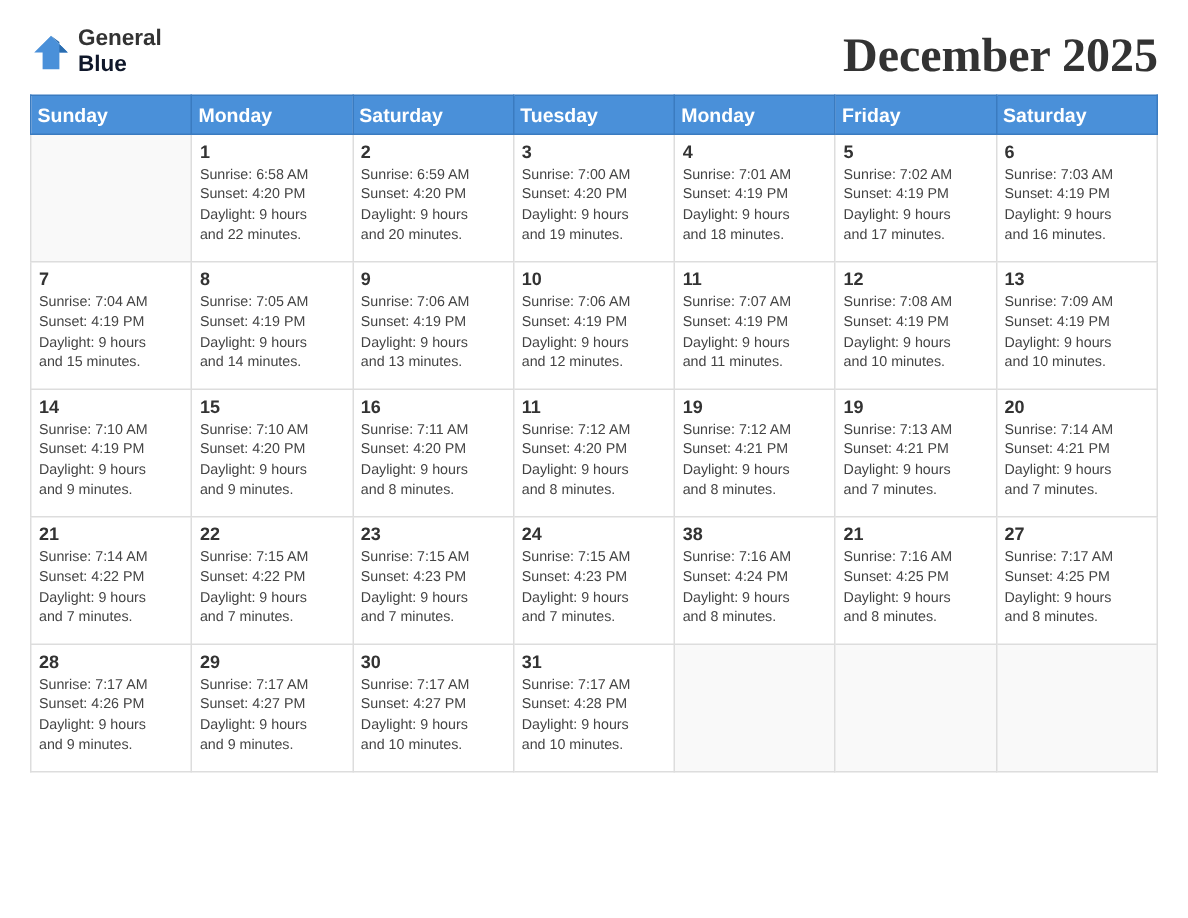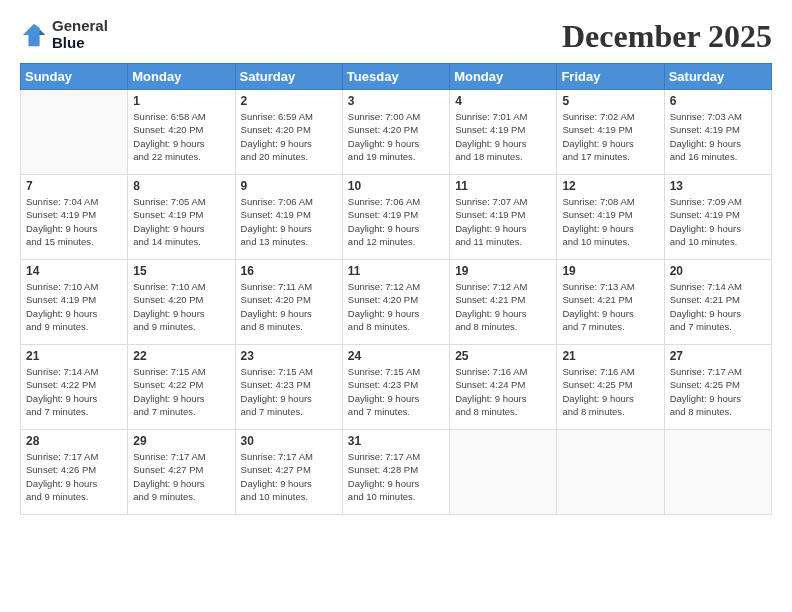--- a/index.html
+++ b/index.html
@@ -230,21 +230,21 @@
           </td>
           <td>
             <div class="day-number">23</div>
             <div class="day-info">Sunrise: 7:15 AM<br>Sunset: 4:23 PM<br>Daylight: 9 hours<br>and 7 minutes.</div>
           </td>
           <td>
             <div class="day-number">24</div>
             <div class="day-info">Sunrise: 7:15 AM<br>Sunset: 4:23 PM<br>Daylight: 9 hours<br>and 7 minutes.</div>
           </td>
           <td>
-            <div class="day-number">25</div>
+            <div class="day-number">38</div>
             <div class="day-info">Sunrise: 7:16 AM<br>Sunset: 4:24 PM<br>Daylight: 9 hours<br>and 8 minutes.</div>
           </td>
           <td>
             <div class="day-number">21</div>
             <div class="day-info">Sunrise: 7:16 AM<br>Sunset: 4:25 PM<br>Daylight: 9 hours<br>and 8 minutes.</div>
           </td>
           <td>
             <div class="day-number">27</div>
             <div class="day-info">Sunrise: 7:17 AM<br>Sunset: 4:25 PM<br>Daylight: 9 hours<br>and 8 minutes.</div>
           </td>

